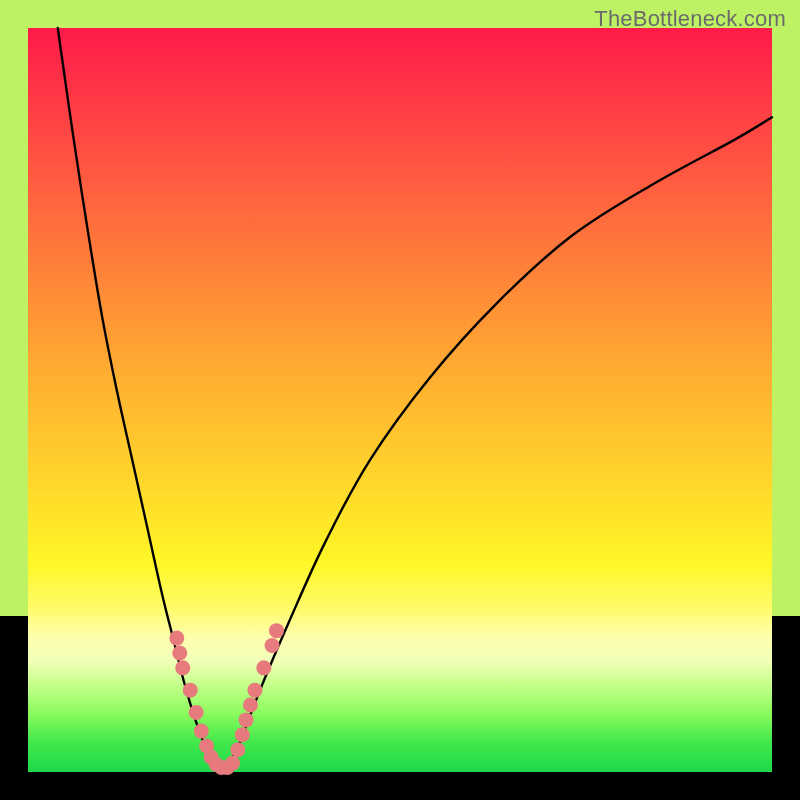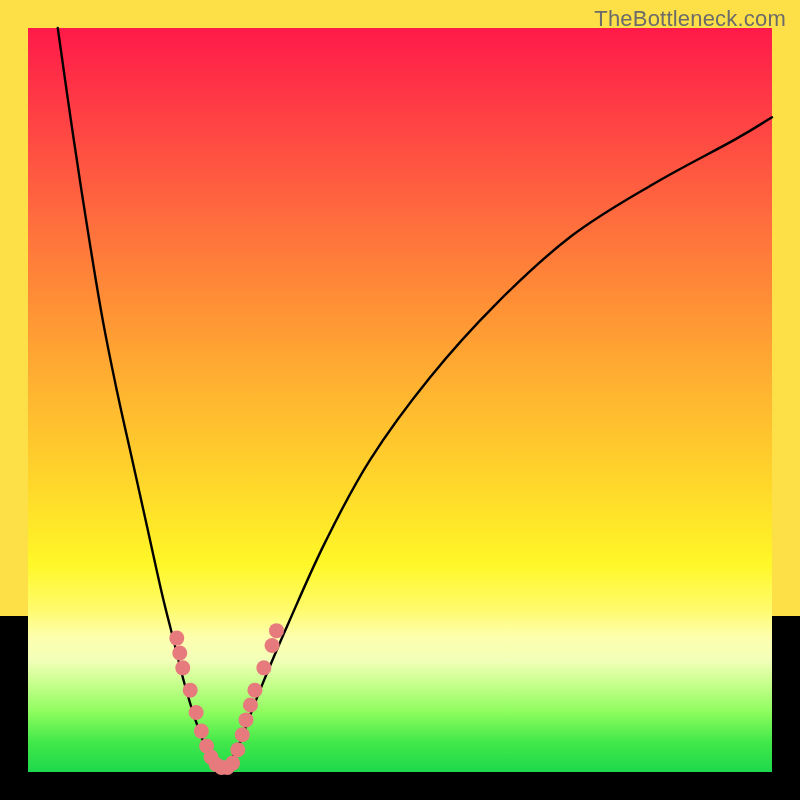--- a/index.html
+++ b/index.html
@@ -10,21 +10,21 @@
     background: #000;
     overflow: hidden;
     font-family: Arial, Helvetica, sans-serif;
   }
   .frame {
     position: absolute;
     left: 0;
     top: 0;
     width: 800px;
     height: 616px;
-    background: #fde047;
+    background: #bef264;
   }
   .plot {
     position: absolute;
     left: 28px;
     top: 28px;
     width: 744px;
     height: 744px;
     
     background: linear-gradient(
       to bottom,

